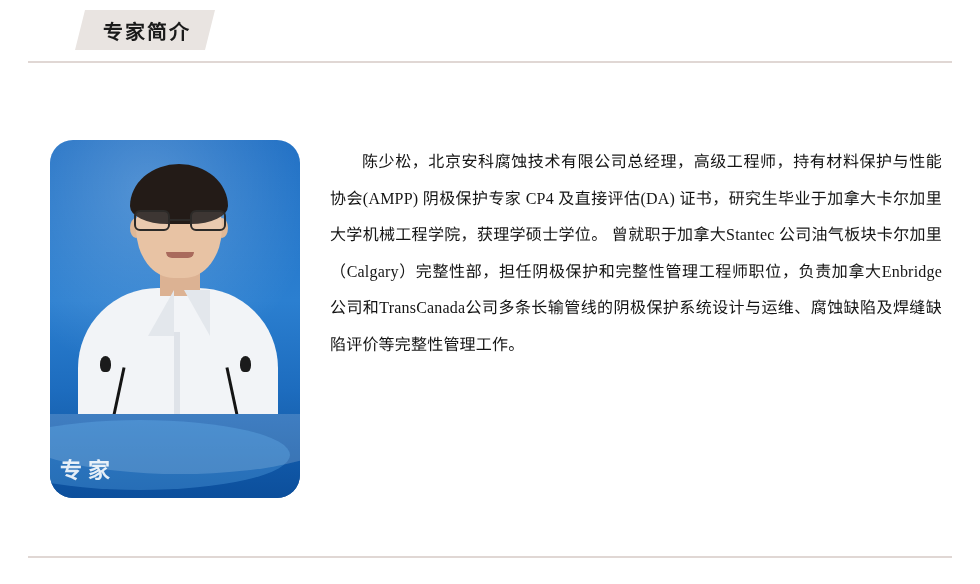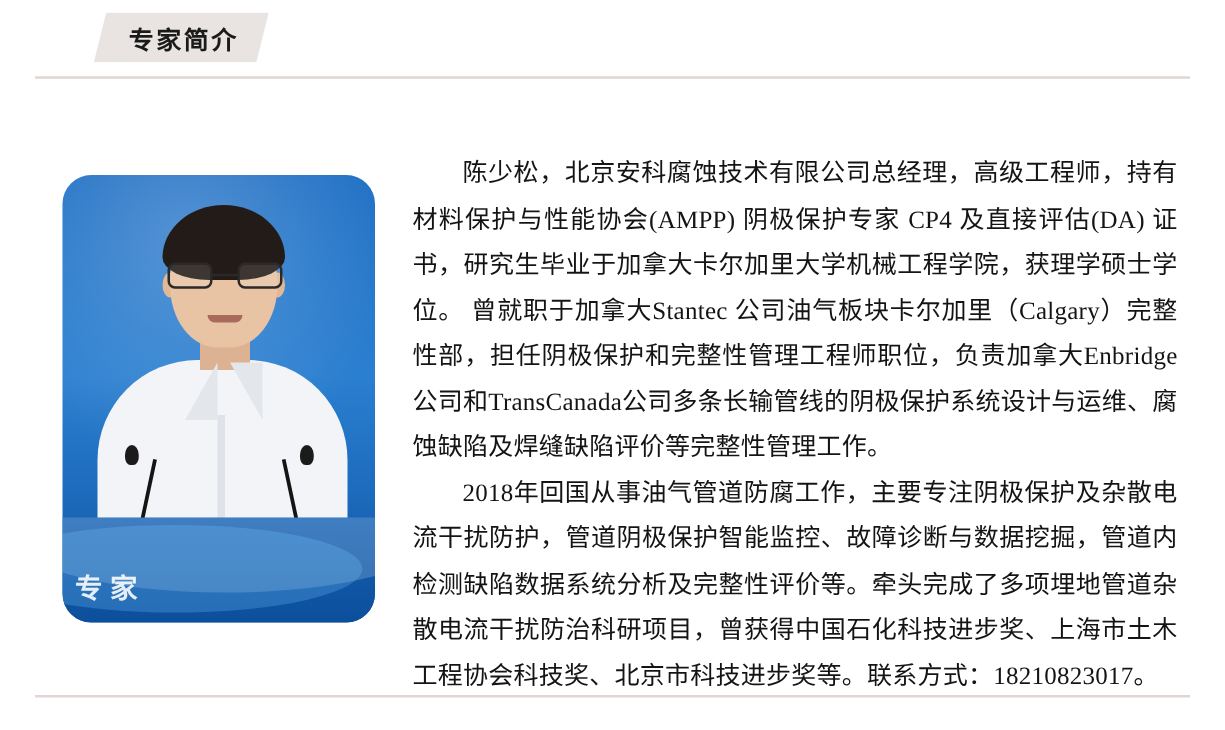--- a/index.html
+++ b/index.html
@@ -267,24 +267,24 @@
     font-weight: bold;
     color: rgba(255,255,255,0.88);
     letter-spacing: 6px;
     white-space: nowrap;
   }
 
   
   .body-text {
     position: absolute;
     left: 330px;
-    top: 121px;
+    top: 144px;
     width: 612px;
     font-family: "Liberation Serif", "DejaVu Serif", serif;
-    font-size: 20px;
+    font-size: 16px;
     line-height: 36.5px;
     color: #141414;
     text-align: justify;
     text-justify: inter-ideograph;
     letter-spacing: 0.2px;
   }
   .body-text p {
     margin: 0;
     text-indent: 2em;
   }
@@ -325,18 +325,17 @@
     <div class="mic-head-2"></div>
     <div class="banner">
       <div class="swoosh"></div>
       <div class="swoosh2"></div>
       <div class="banner-text">专家</div>
     </div>
   </div>
 
   <div class="body-text">
     <p>陈少松，北京安科腐蚀技术有限公司总经理，高级工程师，持有材料保护与性能协会(AMPP) 阴极保护专家 CP4 及直接评估(DA) 证书，研究生毕业于加拿大卡尔加里大学机械工程学院，获理学硕士学位。 曾就职于加拿大Stantec 公司油气板块卡尔加里（Calgary）完整性部，担任阴极保护和完整性管理工程师职位，负责加拿大Enbridge公司和TransCanada公司多条长输管线的阴极保护系统设计与运维、腐蚀缺陷及焊缝缺陷评价等完整性管理工作。</p>
-    <p>2018年回国从事油气管道防腐工作，主要专注阴极保护及杂散电流干扰防护，管道阴极保护智能监控、故障诊断与数据挖掘，管道内检测缺陷数据系统分析及完整性评价等。牵头完成了多项埋地管道杂散电流干扰防治科研项目，曾获得中国石化科技进步奖、上海市土木工程协会科技奖、北京市科技进步奖等。联系方式：18210823017。</p>
   </div>
 
   <div class="rule-bottom"></div>
 
 </div>
 
 </body></html>

